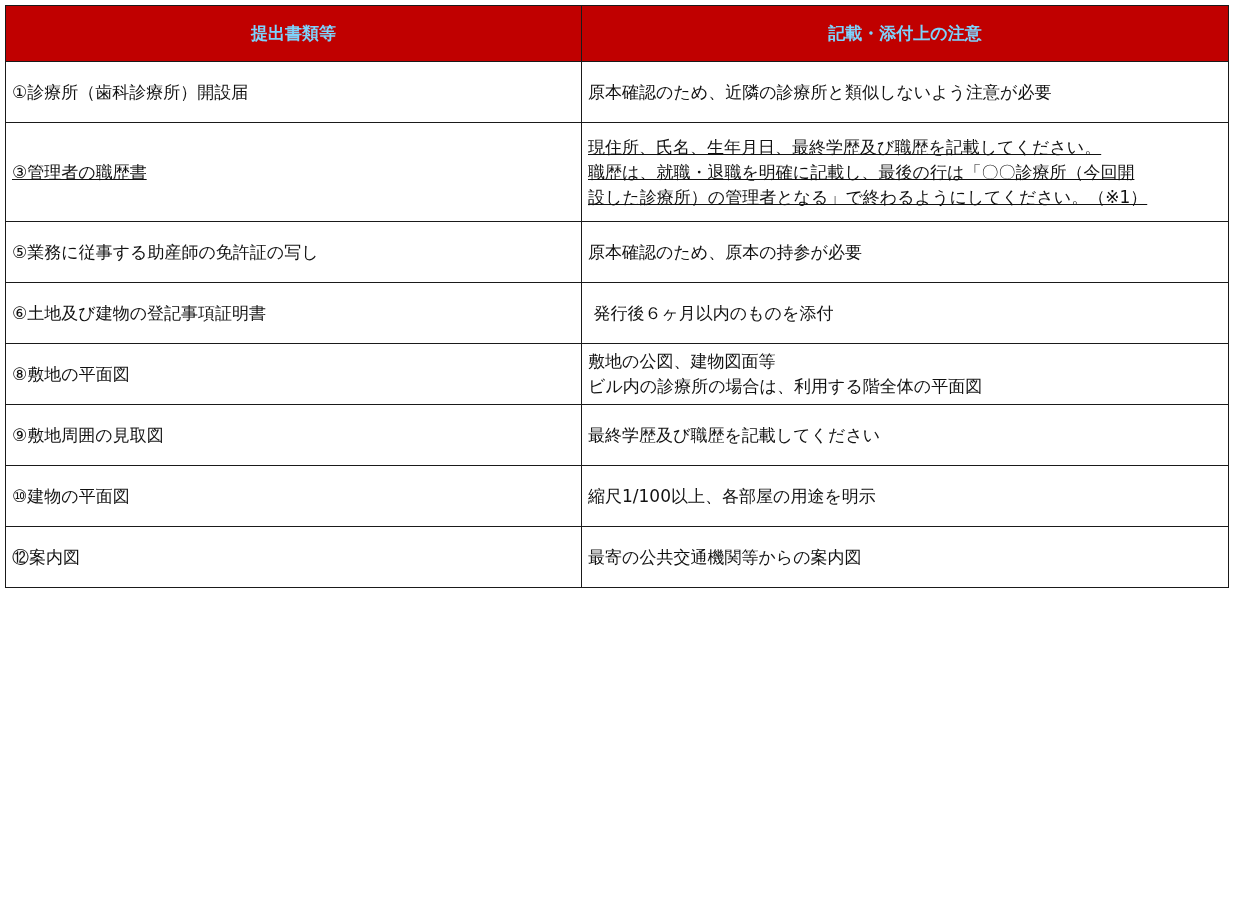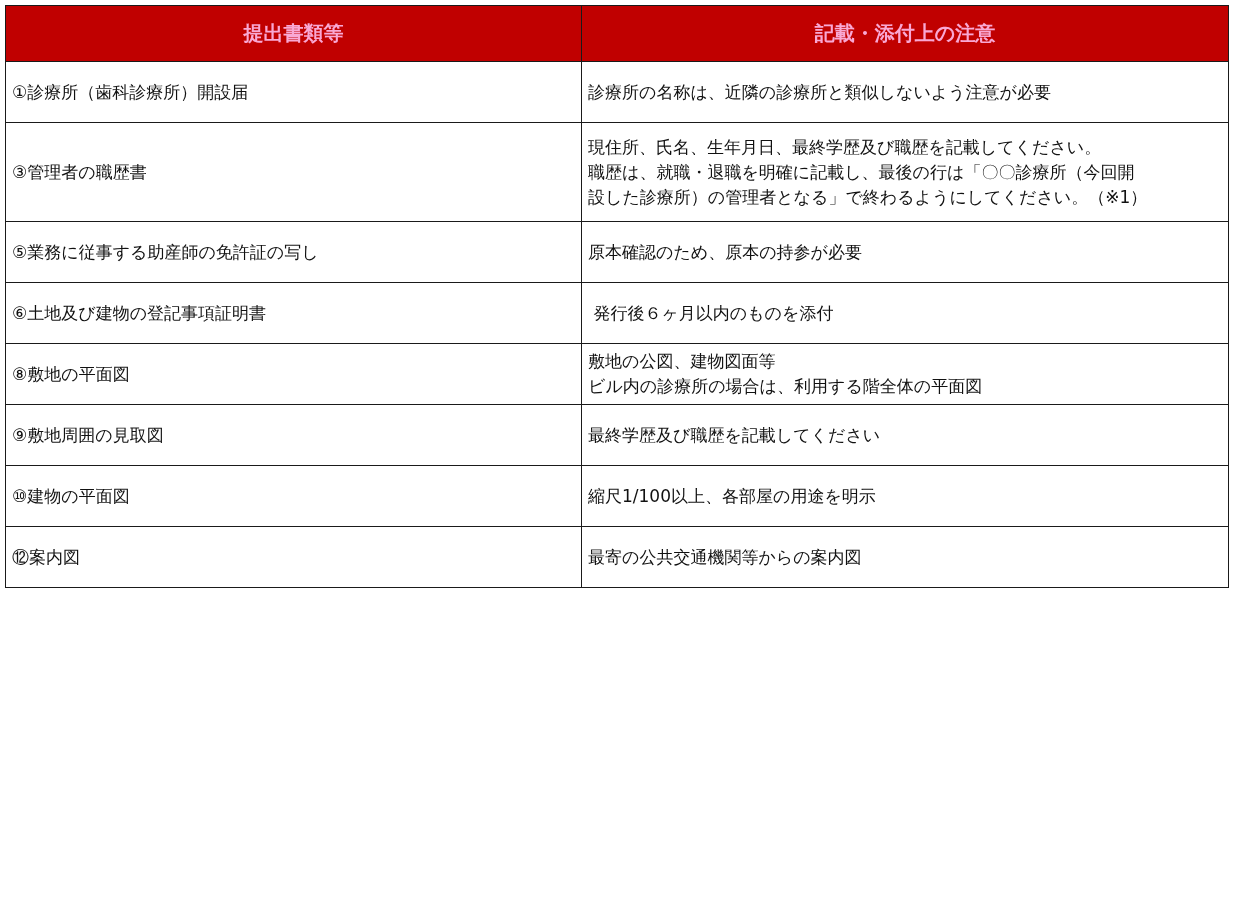--- a/index.html
+++ b/index.html
@@ -13,31 +13,31 @@
     border: 1.5px solid #1a1a1a;
     padding: 0 6px;
     vertical-align: middle;
     font-size: 17px;
     line-height: 25px;
     text-align: left;
     overflow: hidden;
   }
   table.doc-table th {
     background: #c00000;
-    color: #f9a8d4;
+    color: #7dd3fc;
     font-weight: bold;
     text-align: center;
     height: 55px;
-    font-size: 20px;
+    font-size: 17px;
   }
   col.c1 { width: 576px; }
   col.c2 { width: 647px; }
   .line { display: block; white-space: nowrap; }
   tr.h62 td { height: 60px; }
-  tr.h100 td { height: 98px; }
+  tr.h100 td { height: 98px; text-decoration: underline; }
 </style>
 </head>
 <body>
 
 <table class="doc-table">
   <colgroup>
       <col class="c1">
       <col class="c2">
     </colgroup>
   <thead>
@@ -45,21 +45,21 @@
       <th>提出書類等</th>
       <th>記載・添付上の注意</th>
     </tr>
   </thead>
   <tbody>
     <tr class="h62">
       <td>
           <span class="line">①診療所（歯科診療所）開設届</span>
         </td>
       <td>
-          <span class="line">診療所の名称は、近隣の診療所と類似しないよう注意が必要</span>
+          <span class="line">原本確認のため、近隣の診療所と類似しないよう注意が必要</span>
         </td>
     </tr>
     <tr class="h100">
       <td>
           <span class="line">③管理者の職歴書</span>
         </td>
       <td>
         <span class="line">現住所、氏名、生年月日、最終学歴及び職歴を記載してください。</span>
         <span class="line">職歴は、就職・退職を明確に記載し、最後の行は「〇〇診療所（今回開</span>
         <span class="line">設した診療所）の管理者となる」で終わるようにしてください。（※1）</span>

